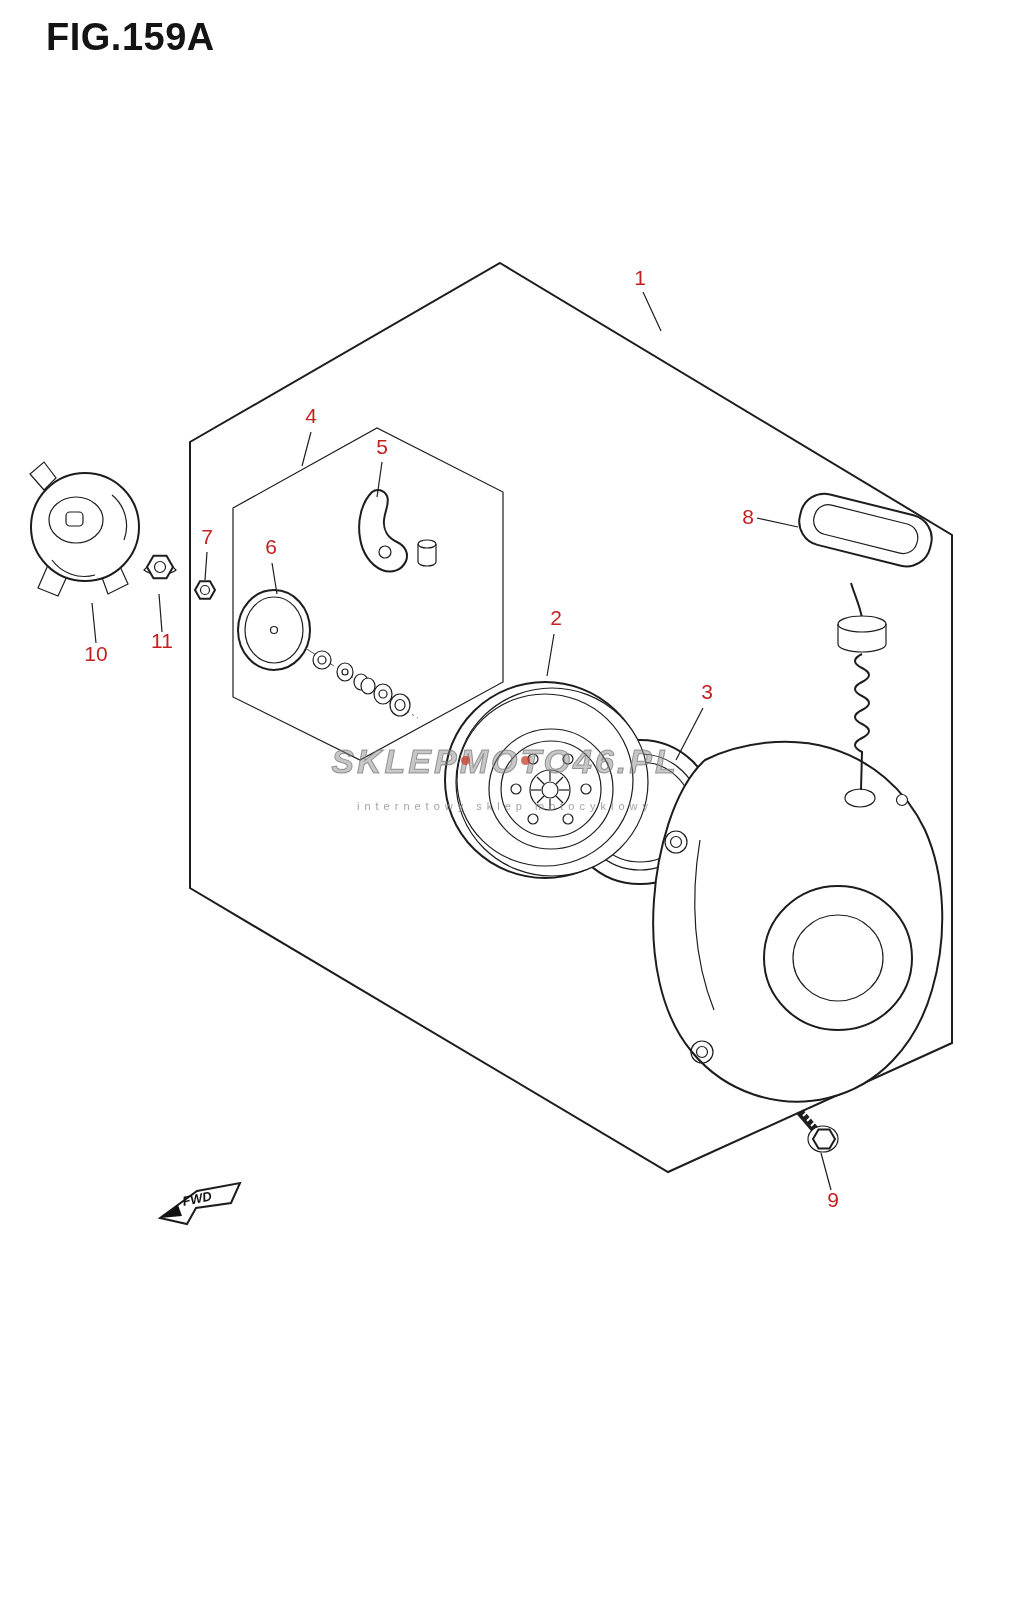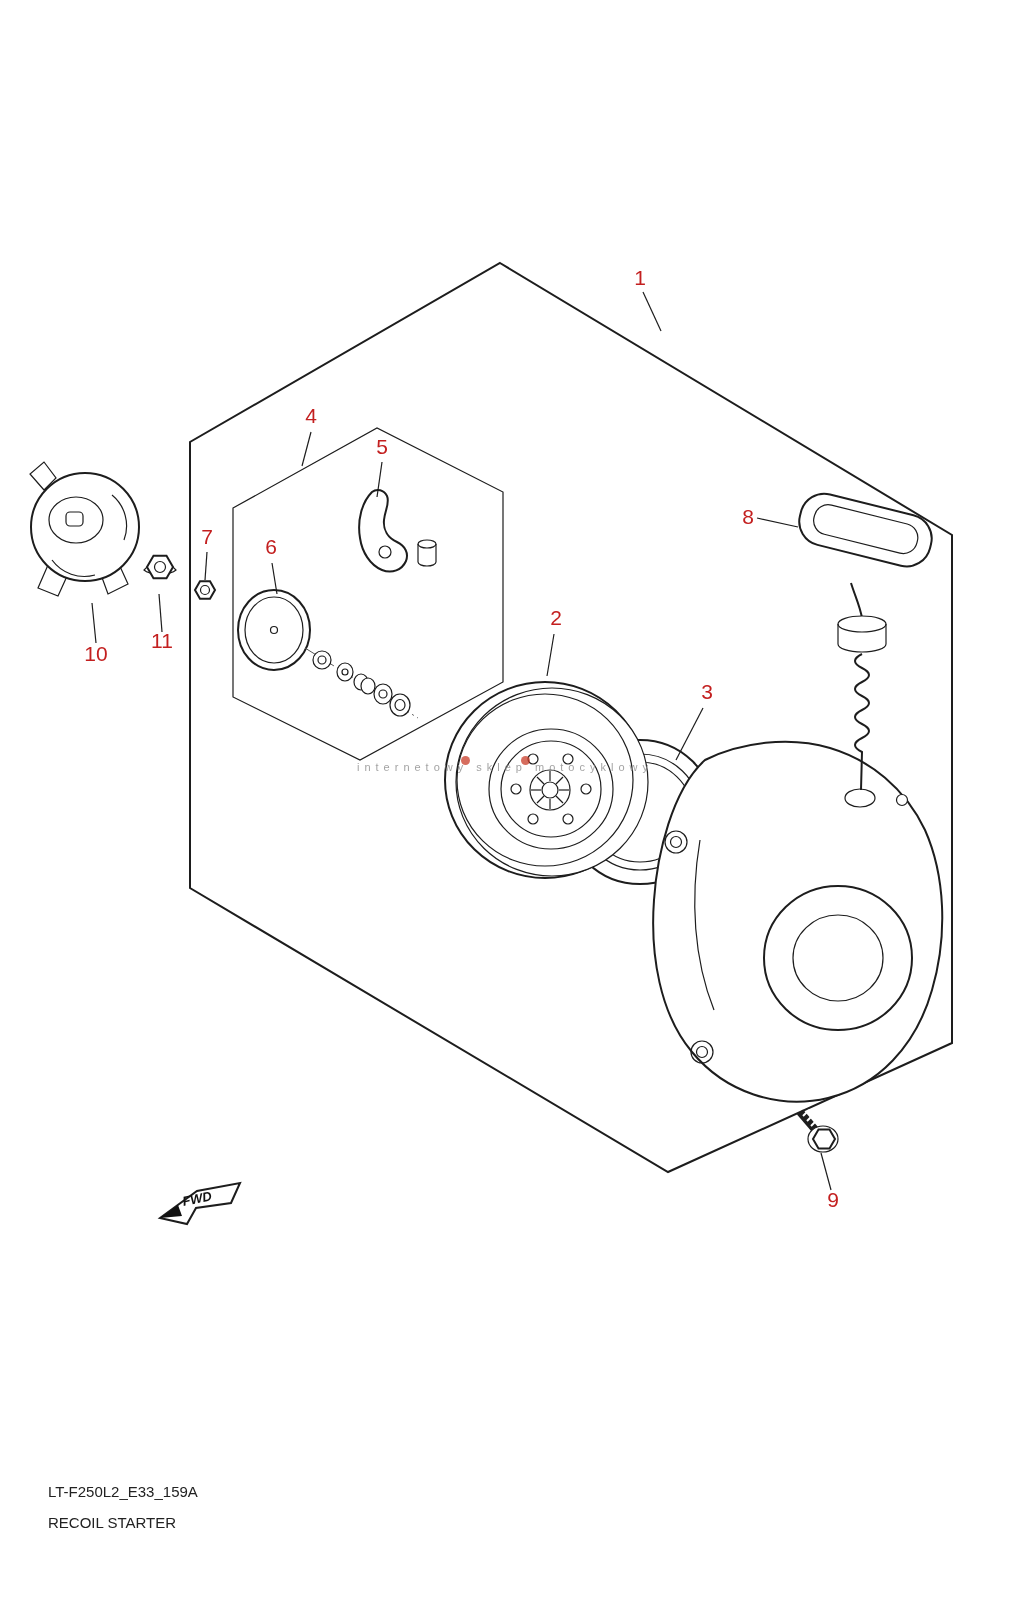--- a/index.html
+++ b/index.html
@@ -47,20 +47,21 @@
     position:absolute;left:48px;top:1484px;color:#222;
     font-size:15px;line-height:1;
   }
   .footer .line2{margin-top:16px;}
 </style>
 </head>
 <body>
 
 <div class="page">
 
+  <h1 class="fig-title">FIG.159A</h1>
 
   <svg width="1024" height="1600" viewBox="0 0 1024 1600">
 
     <polygon class="outline" points="500,263 952,535 952,1043 668,1172 190,888 190,442"></polygon>
 
     <polygon class="outline-thin" points="233,508 377,428 503,492 503,682 360,760 233,697"></polygon>
 
     <g>
       <polygon class="part-thin" points="48,565 38,588 58,596 68,574"></polygon>
       <polygon class="part-thin" points="100,572 108,594 128,584 118,562"></polygon>
@@ -221,23 +222,20 @@
       <text class="callout" x="271" y="554">6</text>
       <text class="callout" x="207" y="544">7</text>
       <text class="callout" x="748" y="524">8</text>
       <text class="callout" x="833" y="1207">9</text>
       <text class="callout" x="96" y="661">10</text>
       <text class="callout" x="162" y="648">11</text>
     </g>
   </svg>
 
   <div class="watermark">
+    <div class="brand">SKLEPMOTO46.PL</div>
     <div class="sub">internetowy sklep motocyklowy</div>
     <span class="dot d1"></span>
     <span class="dot d2"></span>
   </div>
 
-  <div class="footer">
-    <div class="line1">LT-F250L2_E33_159A</div>
-    <div class="line2">RECOIL STARTER</div>
-  </div>
 
 </div>
 
 </body></html>

